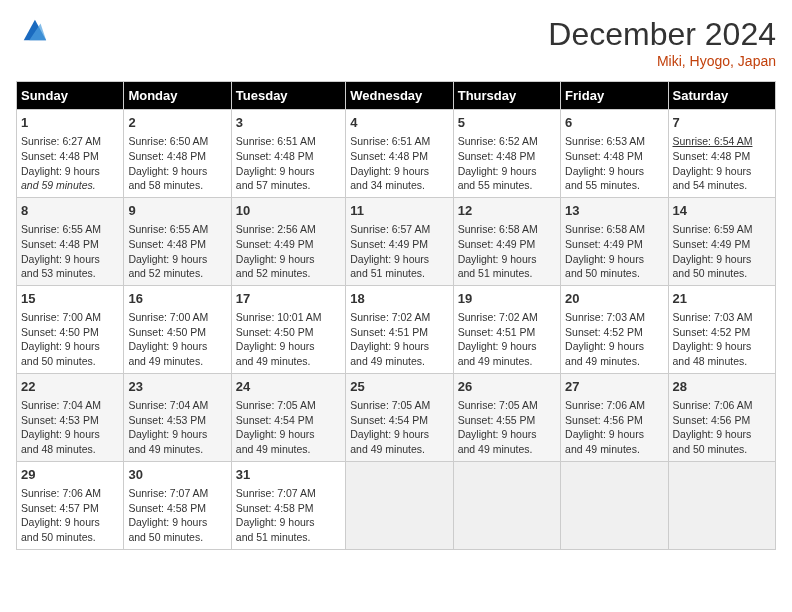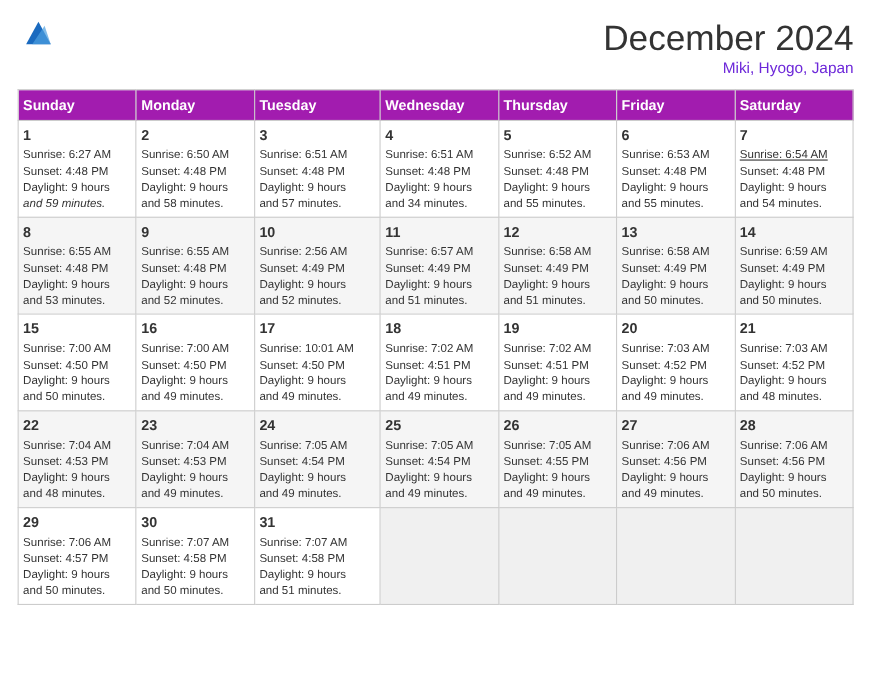--- a/index.html
+++ b/index.html
@@ -37,29 +37,29 @@
     .title-block {
       text-align: right;
     }
     .month-title {
       font-size: 32px;
       font-weight: normal;
       color: #333;
     }
     .subtitle {
       font-size: 14px;
-      color: #6d28d9;
+      color: #c2410c;
     }
     table {
       width: 100%;
       border-collapse: collapse;
       font-size: 11px;
     }
     thead tr th {
-      background-color: #a21caf;
+      background-color: #000000;
       color: #fff;
       padding: 6px 4px;
       text-align: left;
       font-size: 13px;
       font-weight: bold;
       border: 1px solid #ccc;
     }
     tbody tr td {
       border: 1px solid #ccc;
       vertical-align: top;

